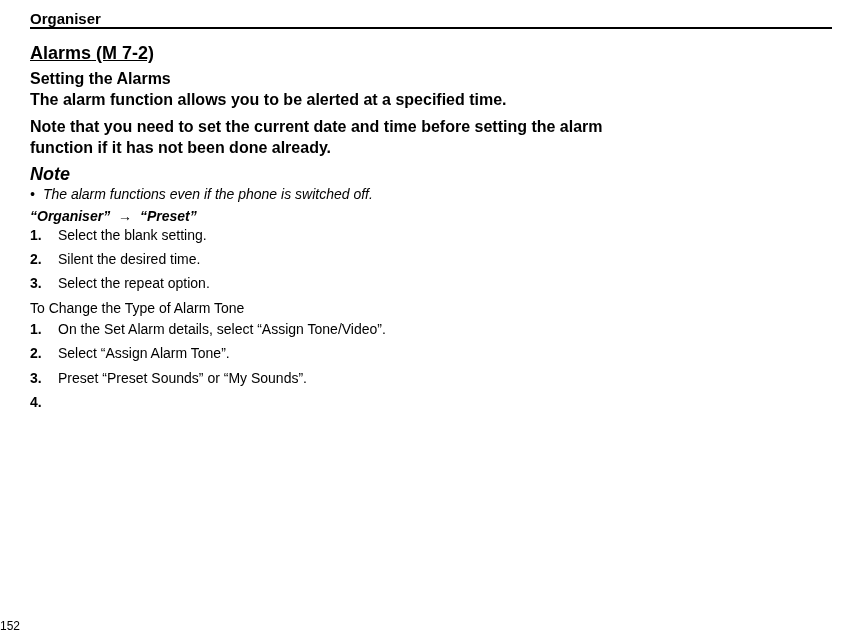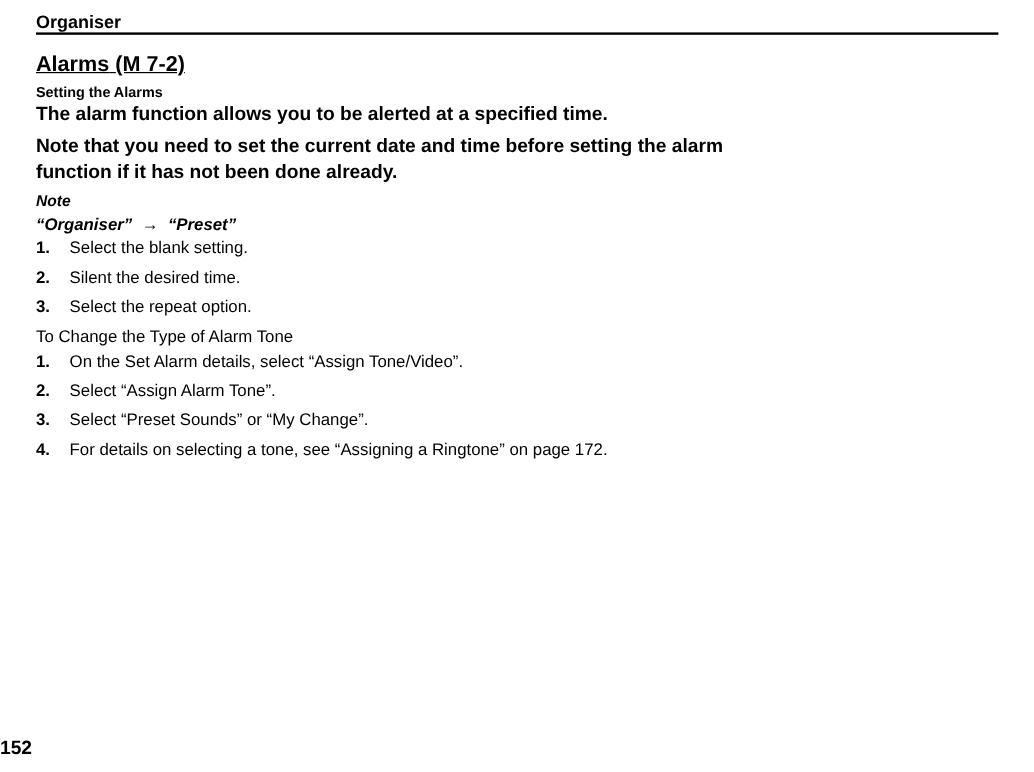--- a/index.html
+++ b/index.html
@@ -27,35 +27,35 @@
       font-size: 18px;
       margin-bottom: 6px;
       text-decoration: underline;
     }
     .menu-code {
       font-weight: bold;
       font-size: 18px;
     }
     .subsection-title {
       font-weight: bold;
-      font-size: 12px;
+      font-size: 16px;
       margin-bottom: 2px;
     }
     .body-text {
       font-size: 16px;
       line-height: 1.3;
       margin-bottom: 6px;
       max-width: 580px;
       font-stretch: condensed;
       font-weight: bold;
     }
     .note-label {
       font-weight: bold;
       font-style: italic;
-      font-size: 13px;
+      font-size: 18px;
       margin-top: 4px;
     }
     .note-list {
       list-style: none;
       margin-bottom: 4px;
     }
     .note-list li {
       font-style: italic;
       font-size: 14px;
       line-height: 1.3;
@@ -101,59 +101,59 @@
       margin-bottom: 4px;
     }
     .step-detail {
       font-size: 14px;
       margin-top: 2px;
     }
     .page-number {
       position: absolute;
       left: 0;
       bottom: 10px;
-      font-weight: bold;
-      font-size: 16px;
+      font-weight: normal;
+      font-size: 12px;
     }
   </style>
 </head>
 <body>
 
 <div class="header">Organiser</div>
 
 <hr class="divider">
 
 <div class="section-title">
   <span>Alarms</span>
   <span class="menu-code">(M 7-2)</span>
 </div>
 
 <div class="subsection-title">Setting the Alarms</div>
 <div class="body-text">The alarm function allows you to be alerted at a specified time.</div>
 <div class="body-text">Note that you need to set the current date and time before setting the alarm function if it has not been done already.</div>
 
 <div class="note-label">Note</div>
 <ul class="note-list">
+  <li>The alarm functions even if the phone is switched off.</li>
 </ul>
 
 <div class="path-line">
   <span>“Organiser”</span>
   <span class="arrow">→</span>
   <span>“Preset”</span>
 </div>
 
 <ol>
   <li>Select the blank setting.</li>
   <li>Silent the desired time.</li>
   <li>Select the repeat option.</li>
 </ol>
 
 <div class="sub-heading">To Change the Type of Alarm Tone</div>
 <ol>
   <li>On the Set Alarm details, select “Assign Tone/Video”.</li>
   <li>Select “Assign Alarm Tone”.</li>
-  <li>Select “Preset Sounds” or “My Change”.</li>
+  <li>Preset “Preset Sounds” or “My Sounds”.</li>
   <li>
-    <div class="step-detail">For details on selecting a tone, see “Assigning a Ringtone” on page 172.</div>
   </li>
 </ol>
 
 <div class="page-number">152</div>
 
 </body></html>

